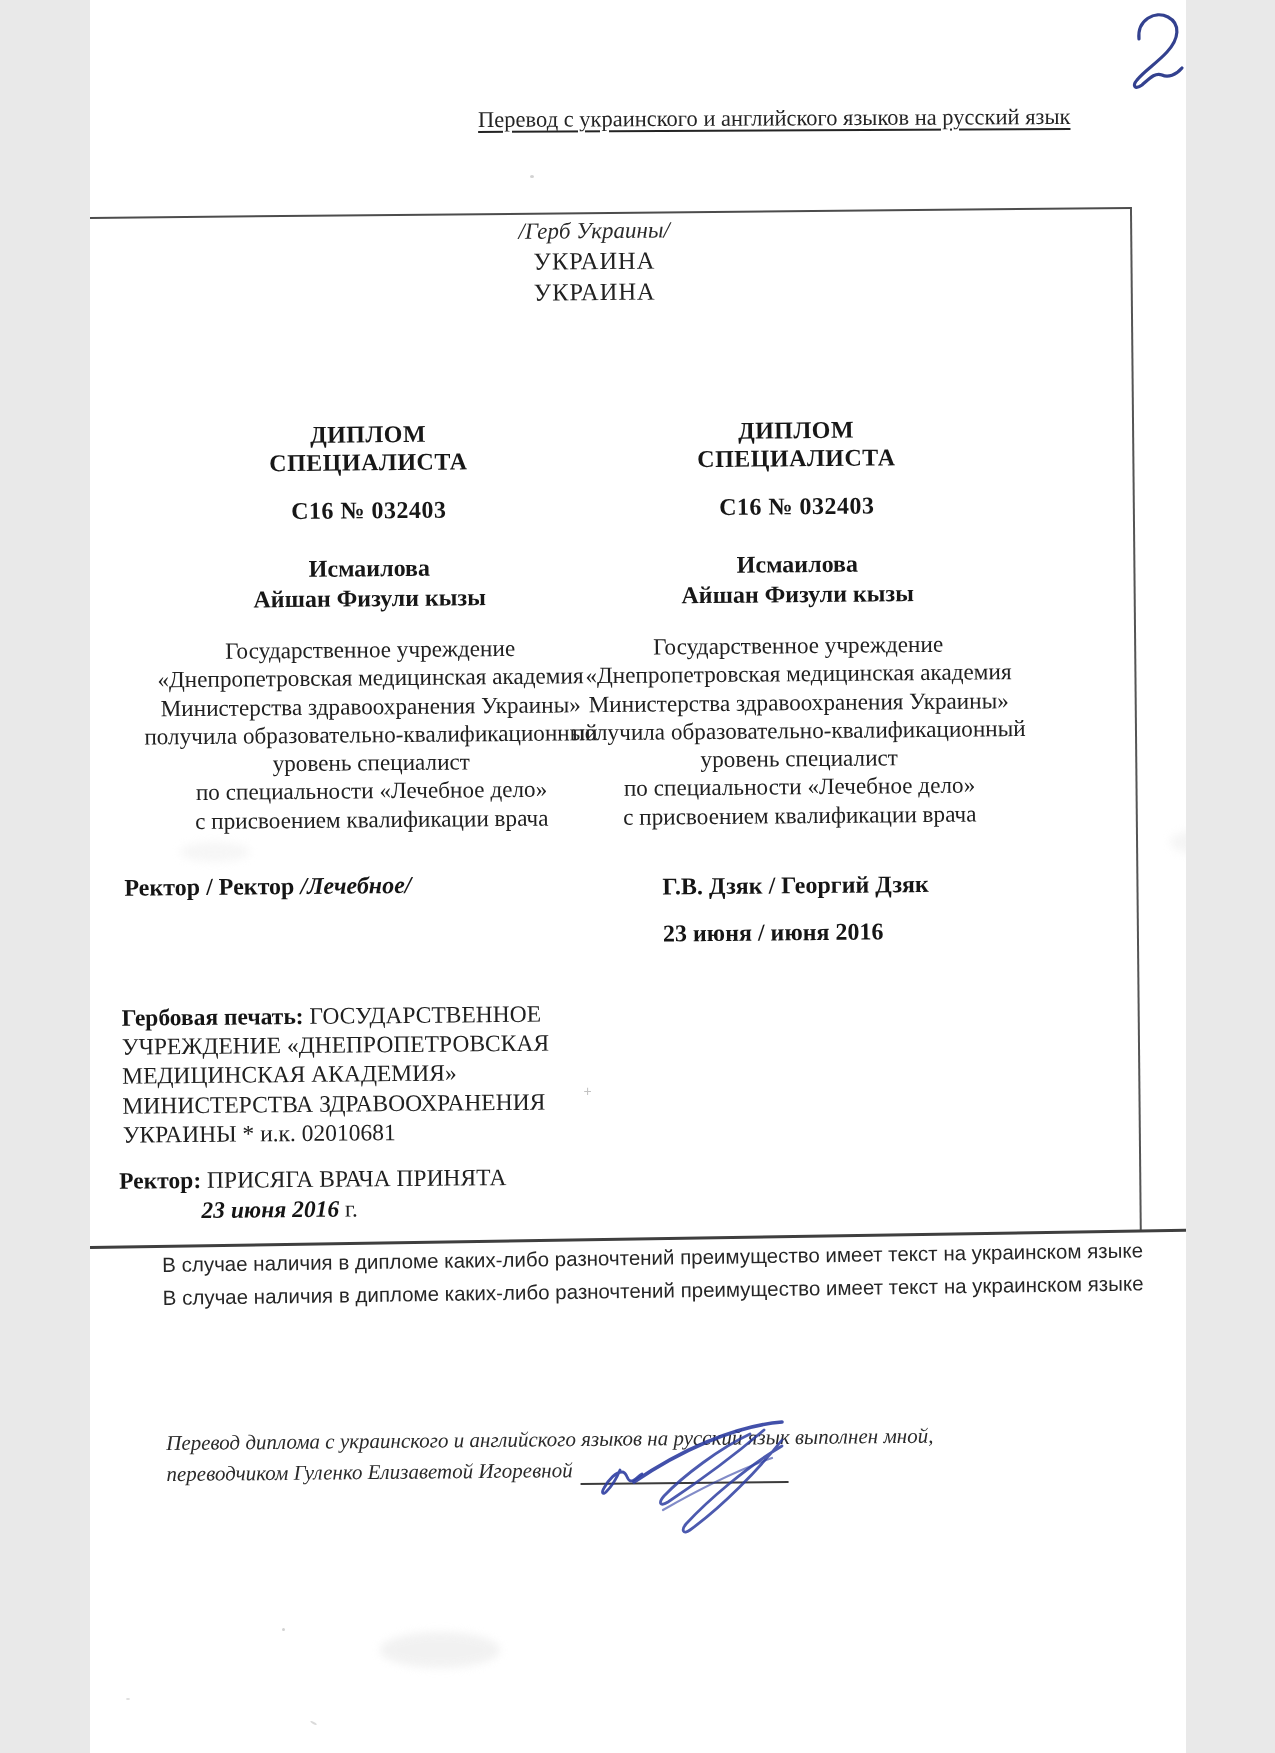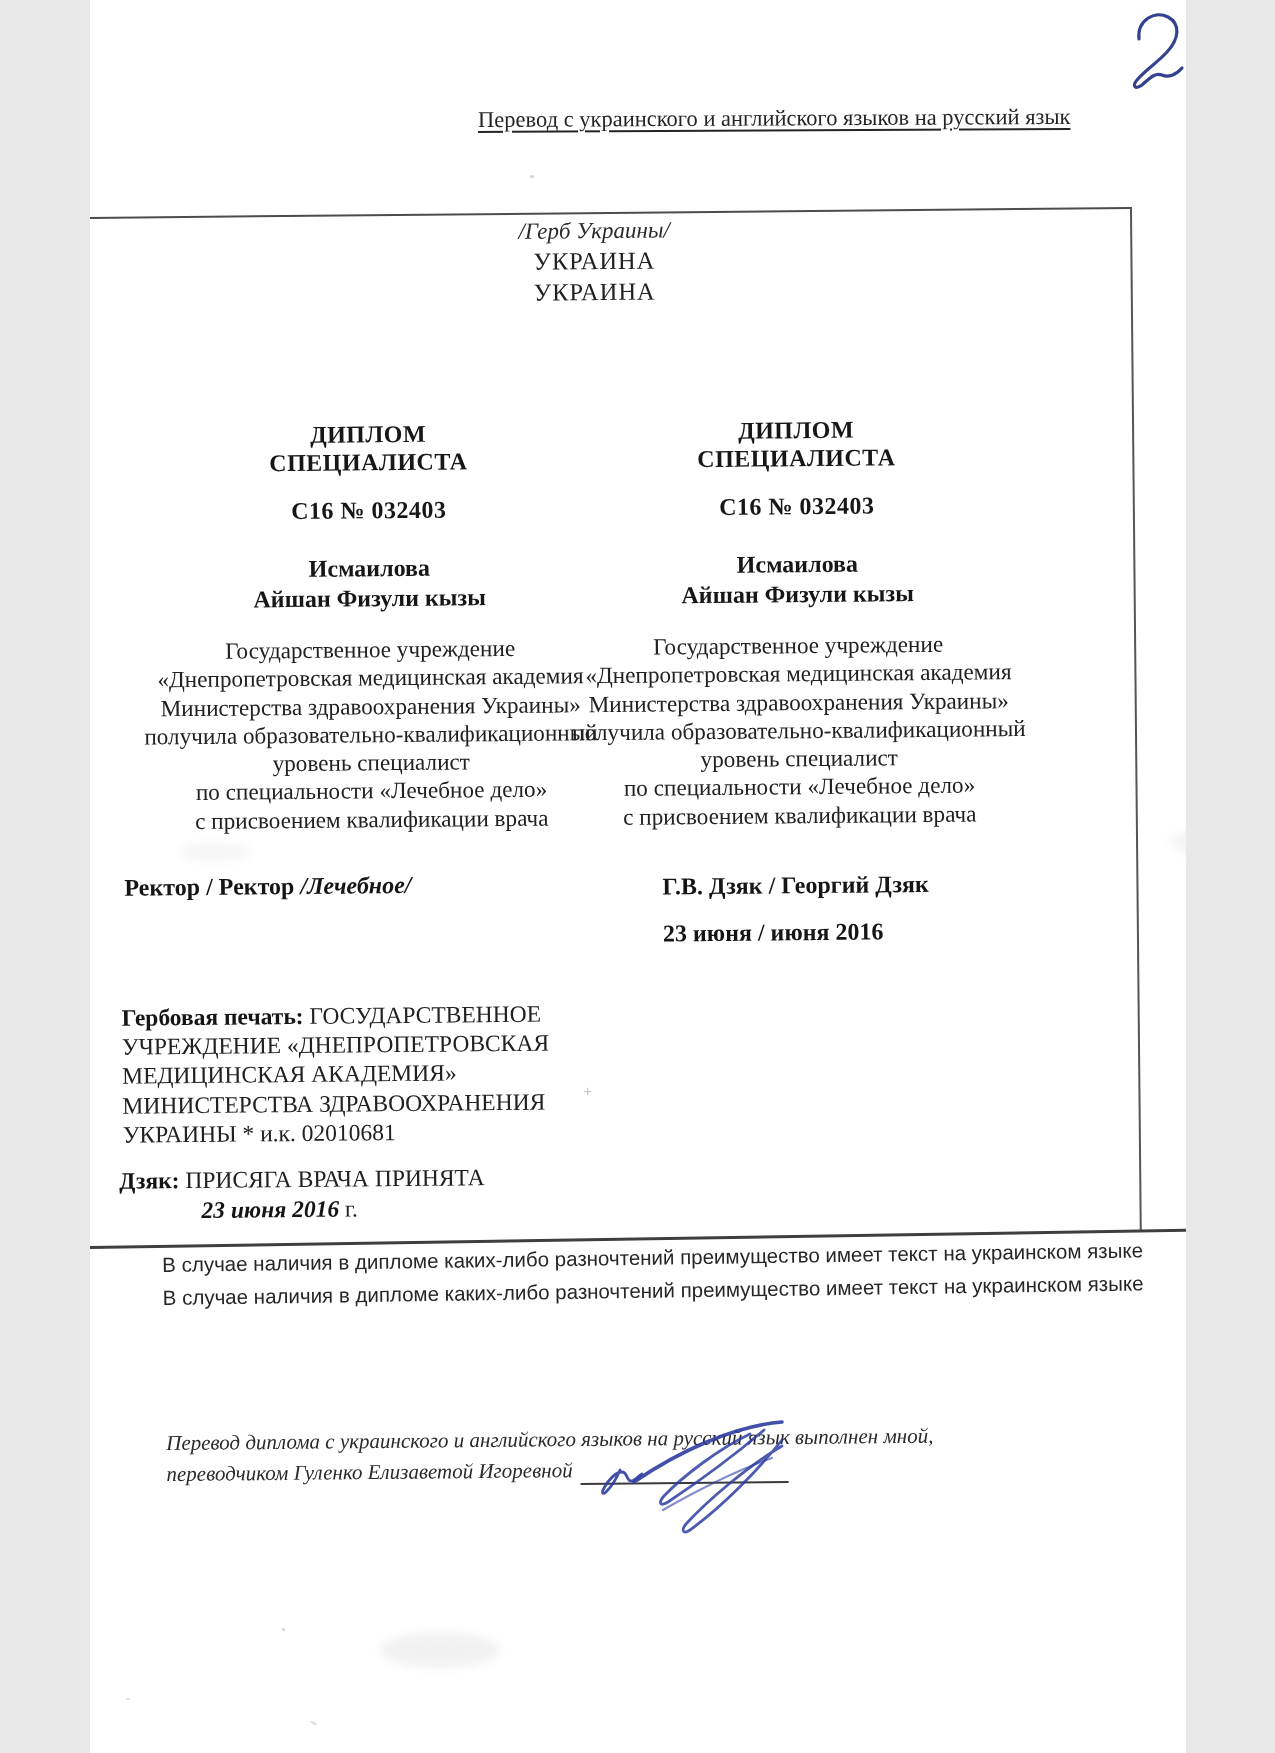--- a/index.html
+++ b/index.html
@@ -129,21 +129,21 @@
     <div class="rector-name">Г.В. Дзяк / Георгий Дзяк</div>
     <div class="date-line">23 июня / июня 2016</div>
 
     <div class="seal-block">
       <span class="b">Гербовая печать:</span>
       <span>ГОСУДАРСТВЕННОЕ УЧРЕЖДЕНИЕ «ДНЕПРОПЕТРОВСКАЯ МЕДИЦИНСКАЯ АКАДЕМИЯ» МИНИСТЕРСТВА ЗДРАВООХРАНЕНИЯ УКРАИНЫ * и.к. 02010681</span>
     </div>
 
     <div class="stamp-block">
       <div>
-        <span class="b">Дзяк:</span>
+        <span class="b">Ректор:</span>
         <span>ПРИСЯГА ВРАЧА ПРИНЯТА</span>
       </div>
       <div class="stamp-line2">
         <span class="bi">23 июня 2016</span>
         <span>г.</span>
       </div>
     </div>
   </div>
 
   <div class="bottom-rule"></div>

